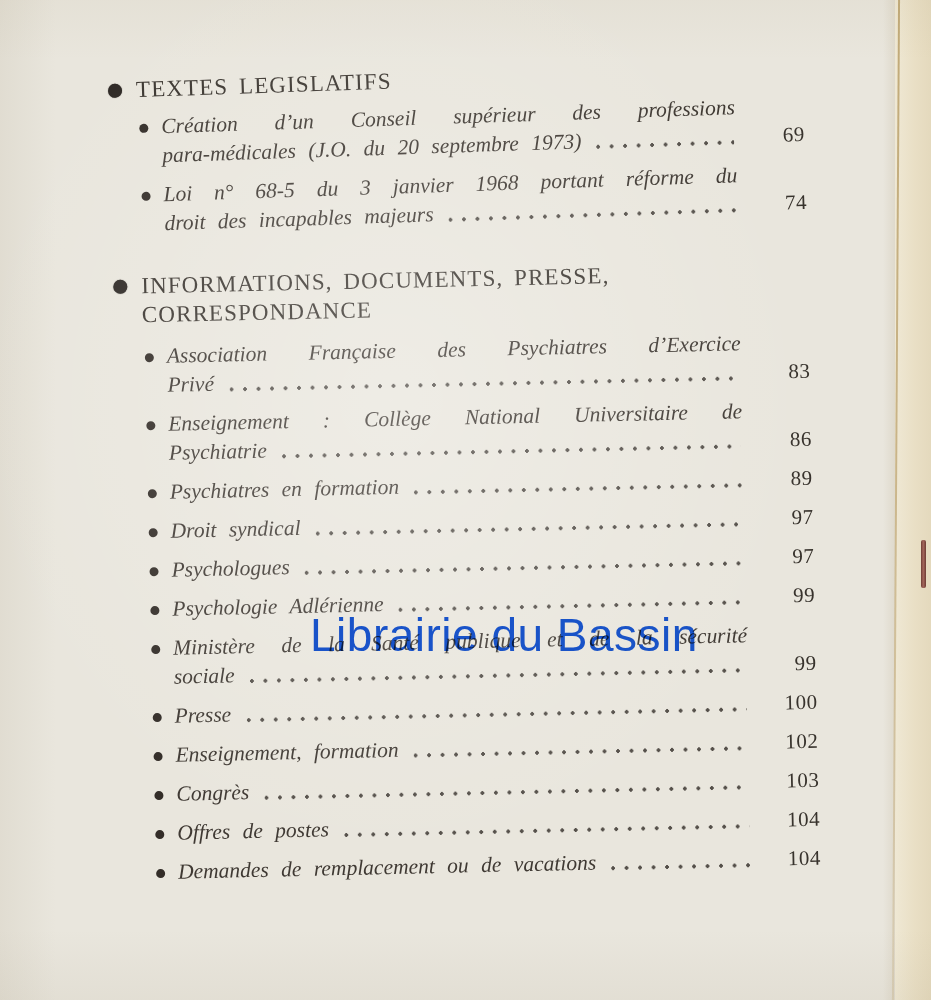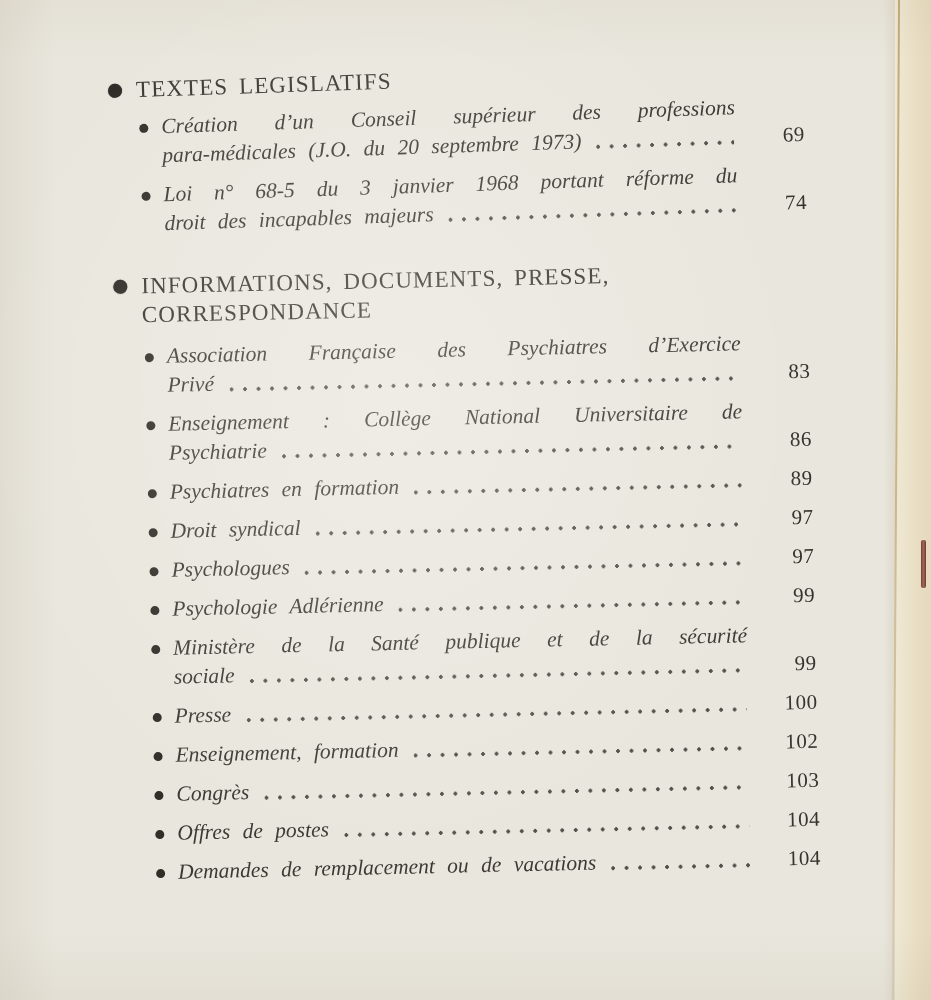--- a/index.html
+++ b/index.html
@@ -270,13 +270,14 @@
                 <span class="etext">Demandes de remplacement ou de vacations</span>
                 <span class="leader"></span>
               </div>
             </div>
             <div class="pagenum">104</div>
           </div>
         </div>
       </section>
     </div>
 
+  <div class="watermark" style="color: rgb(27, 91, 228);">Librairie du Bassin</div>
 </div>
 
 </body></html>

